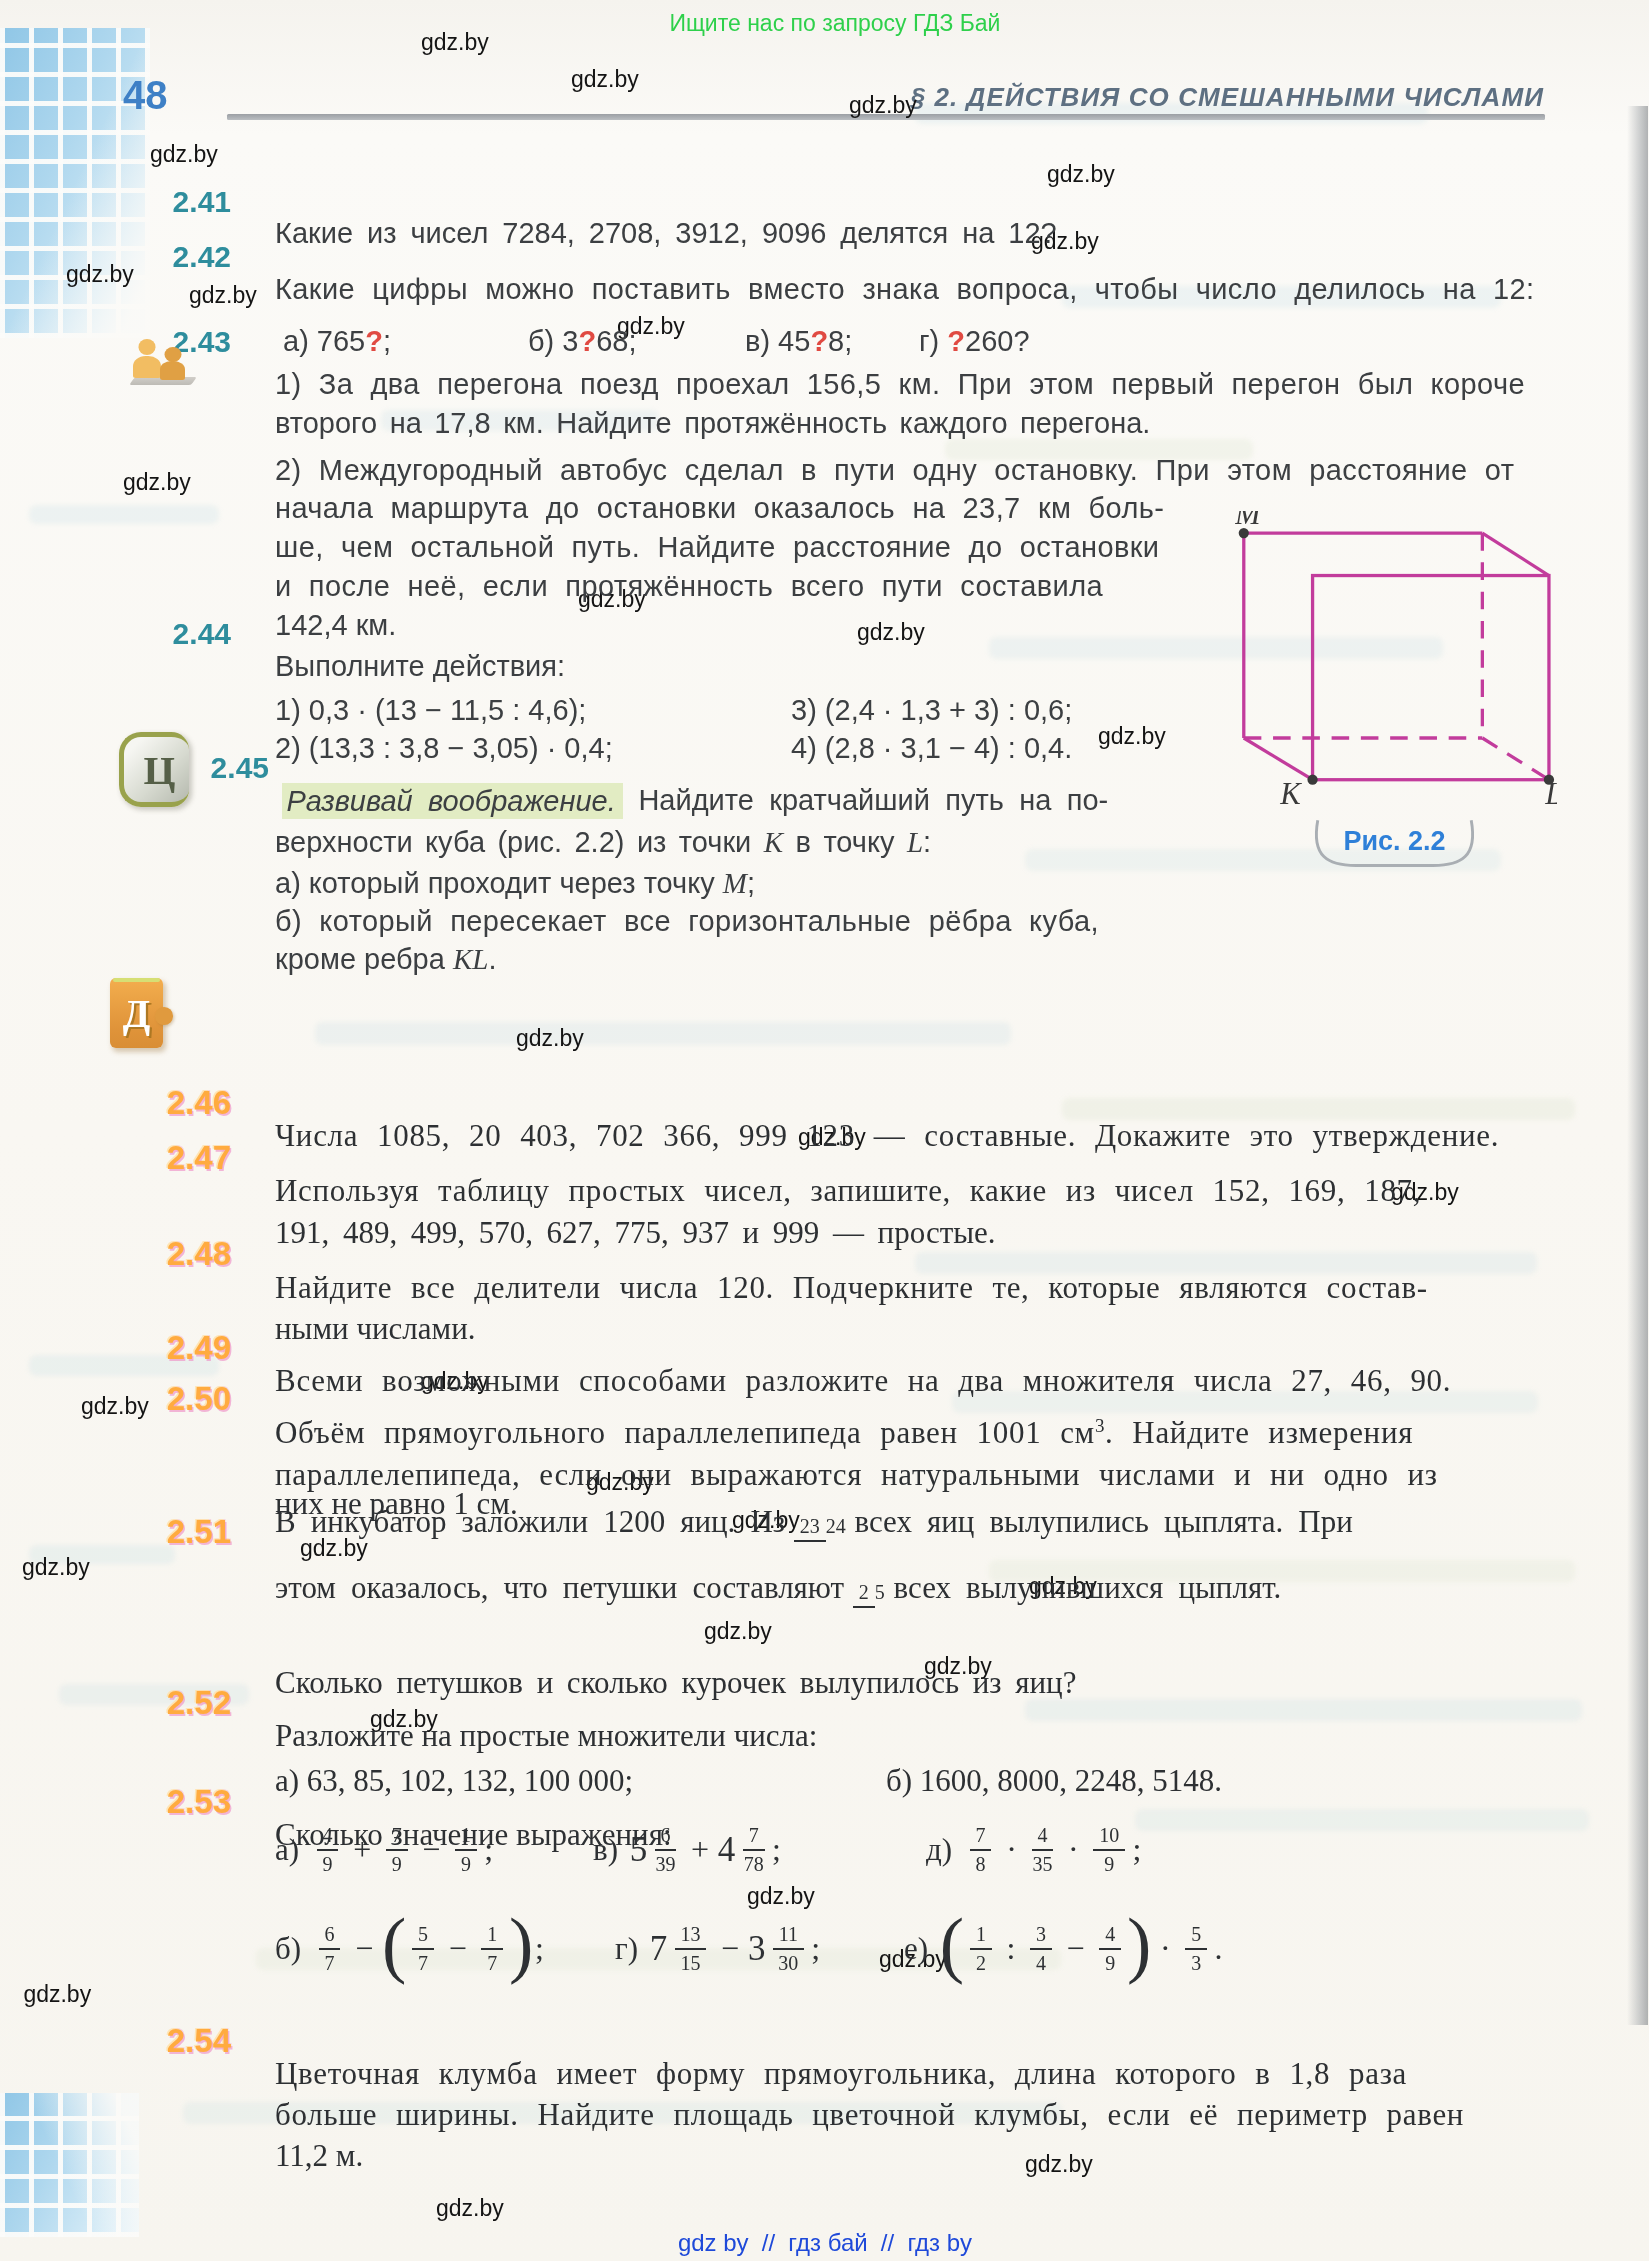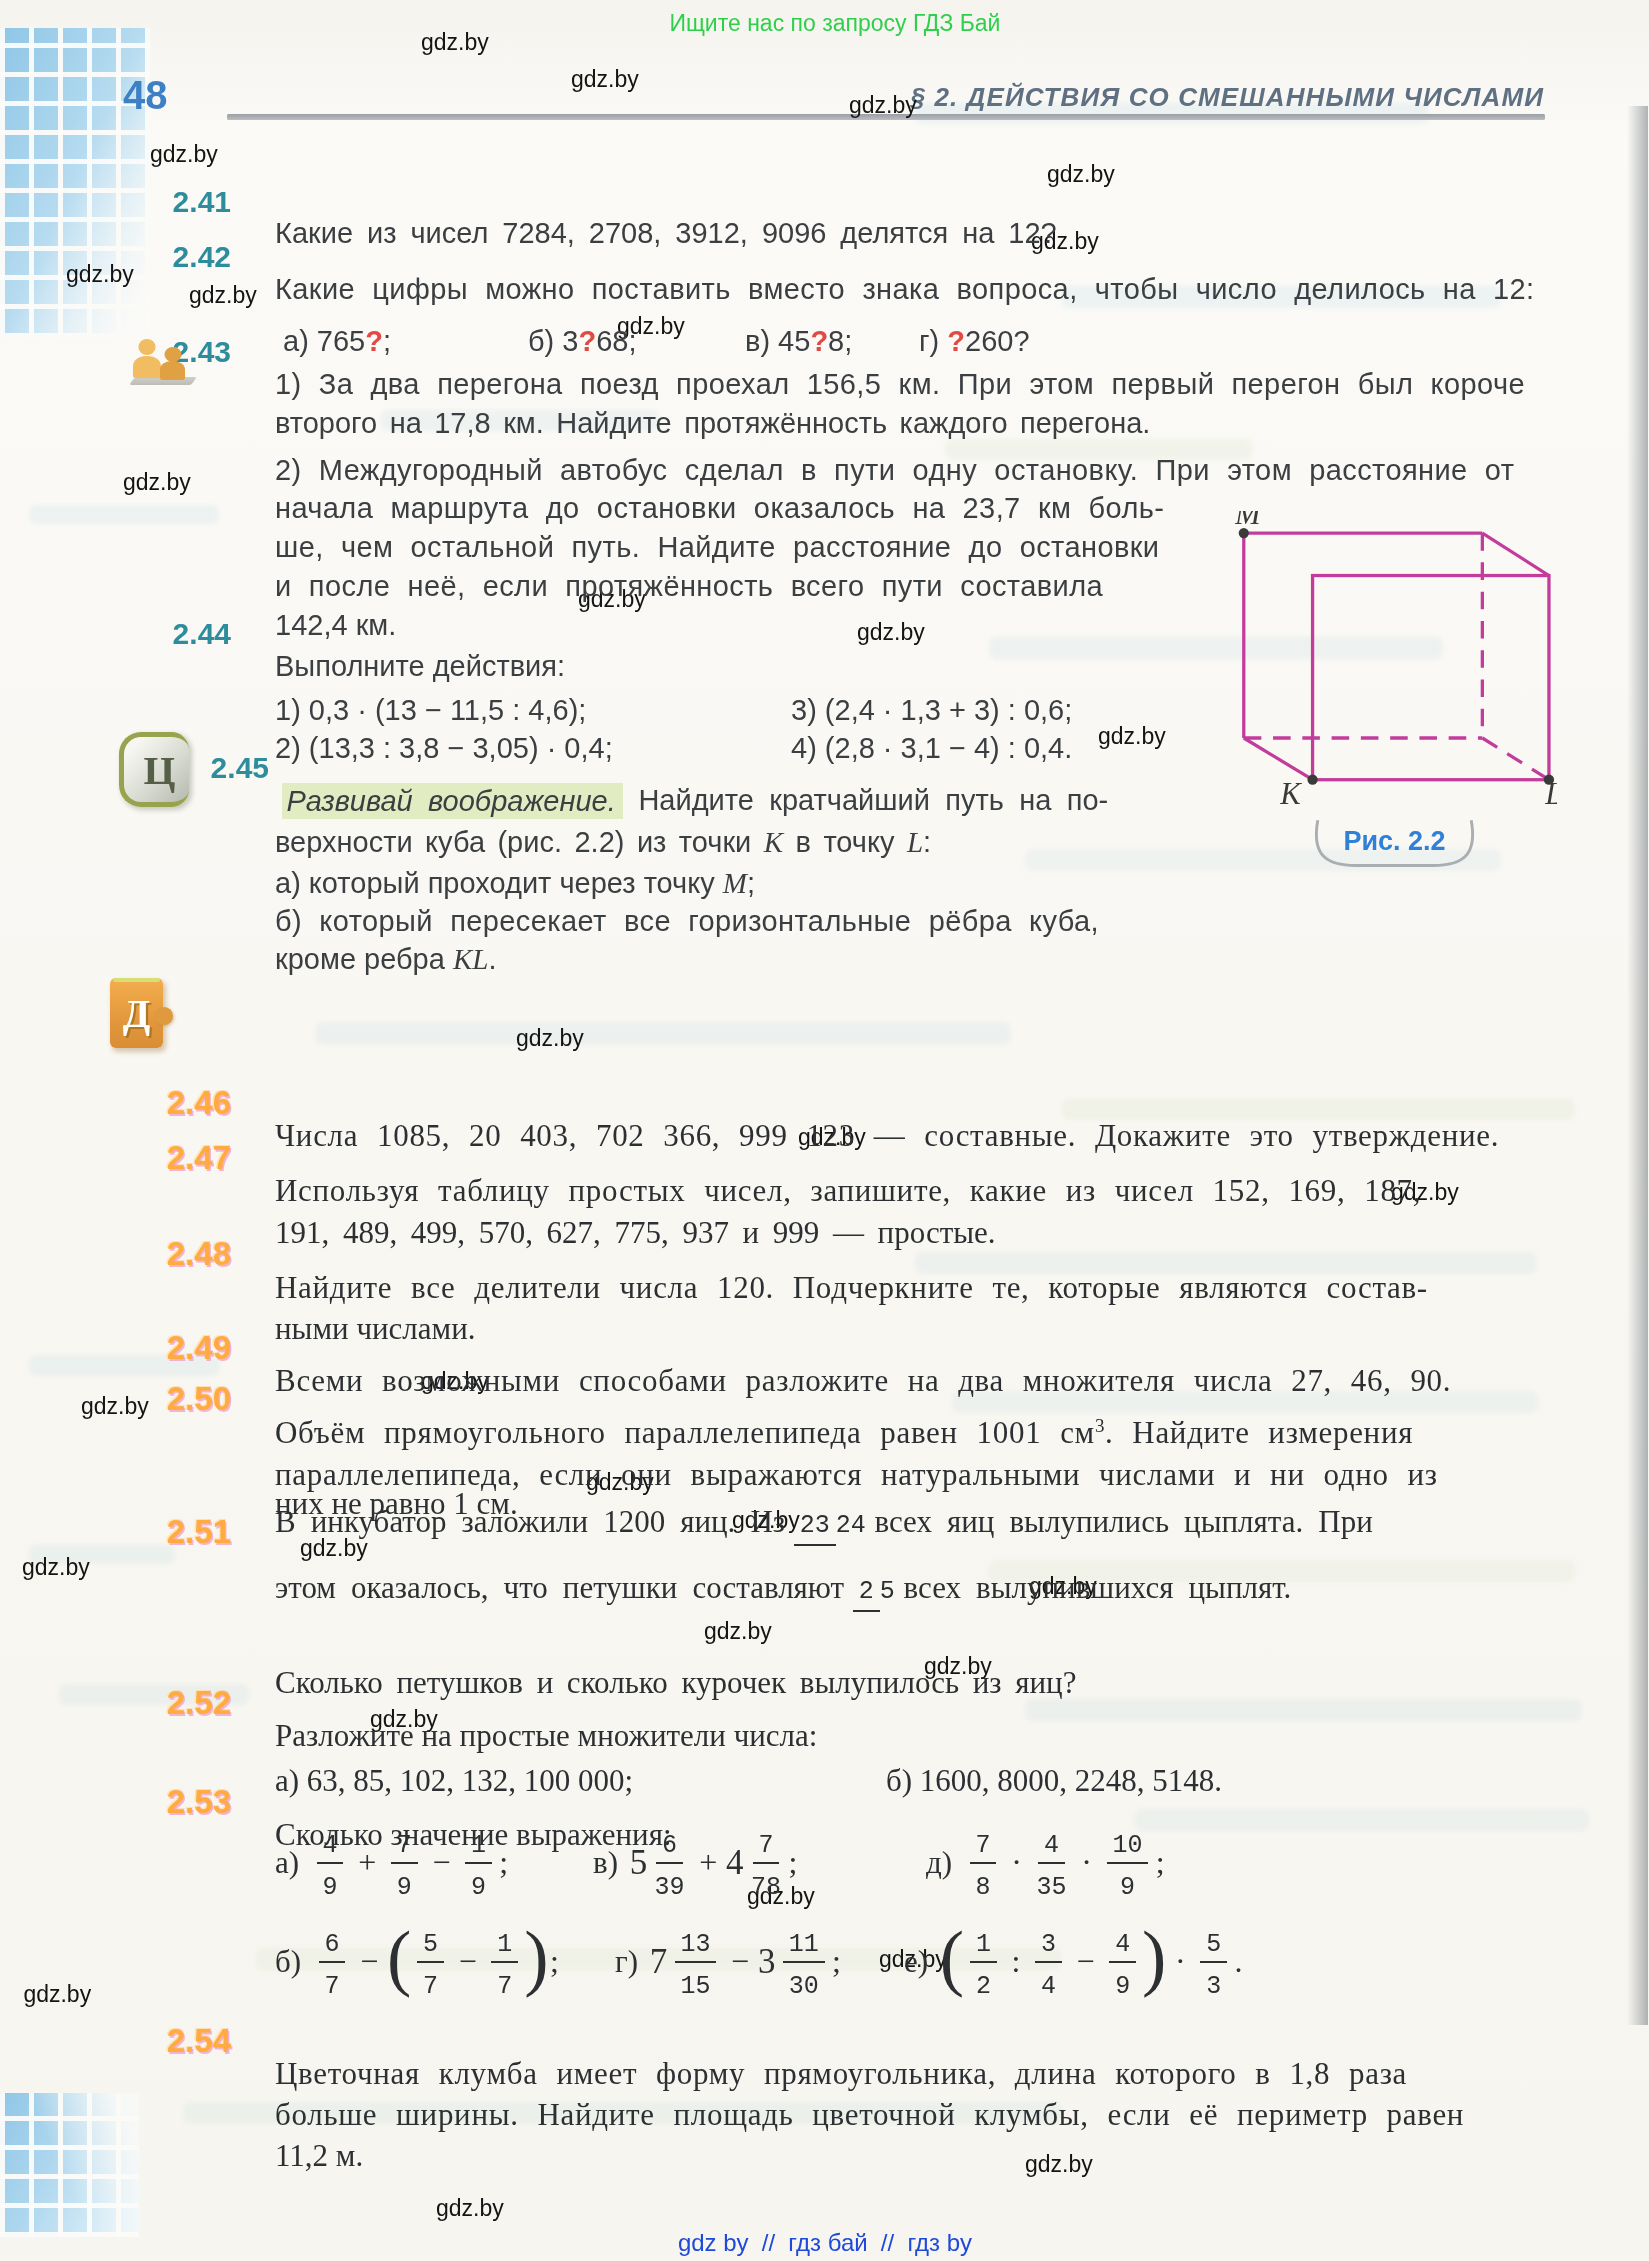--- a/index.html
+++ b/index.html
@@ -57,21 +57,21 @@
         background:#e09a3e;box-shadow:1.5px 1.5px 2.9px rgba(150,110,50,.3);}
   .dbadge span{font-family:"Liberation Serif",serif;font-weight:bold;font-size:40px;color:#fff;text-shadow:2.2px 2.2px 0 #ad7823;}
   .hl{background:#e2ecc3;padding:1.5px 7.3px 2.9px 4.4px;font-style:italic;}
   .mv{font-family:"Liberation Serif",serif;font-style:italic;}
   sup.s3{font-size:19px;vertical-align:super;line-height:0;}
   .q{color:#e04a42;font-weight:bold;}
   
   .fr{display:inline-flex;flex-direction:column;align-items:center;line-height:1;vertical-align:middle;margin:0 5.9px;}
   .fr .top{padding:0 5.9px 3.7px;border-bottom:2.2px solid currentColor;}
   .fr .bot{padding-top:3.7px;}
-  .fr span{font-size:25px;font-family:Liberation Mono, monospace;margin-top:8px;}
+  .fr span{font-size:20px;font-family:Liberation Serif, serif;}
   .expr{position:absolute;display:flex;align-items:center;white-space:nowrap;font-family:"Liberation Serif",serif;color:#2d3033;}
   .expr .xl{font-size:31px;margin-right:11.7px;}
   .expr .whole{font-size:35px;margin-right:1.5px;}
   .expr .op{font-size:32px;margin:0 8.8px;}
   .expr .tail{font-size:32px;margin-left:1.5px;}
   .paren{font-size:73px;font-weight:normal;line-height:0;font-family:"Liberation Serif",serif;transform:translateY(-4.4px);}
   .fline{position:absolute;display:flex;align-items:center;white-space:nowrap;}
   .fline>span{display:inline-block;}
   .fline .gap{margin:0 8.8px;}
   
@@ -153,21 +153,21 @@
   <span class="plabel" style="top:185px;">2.41</span>
   <p class="ln sans" style="left:275px;top:186px;word-spacing:5.9px;">Какие из чисел 7284, 2708, 3912, 9096 делятся на 12?</p>
 
   <span class="plabel" style="top:240px;">2.42</span>
   <p class="ln sans jw" style="left:275px;top:242px;">Какие цифры можно поставить вместо знака вопроса, чтобы число делилось на 12:</p>
   <p class="ln sans" style="left:283px;top:294px;"><span>а) 765</span><span class="q">?</span><span>;</span></p>
   <p class="ln sans" style="left:528px;top:294px;"><span>б) 3</span><span class="q">?</span><span>68;</span></p>
   <p class="ln sans" style="left:745px;top:294px;"><span>в) 45</span><span class="q">?</span><span>8;</span></p>
   <p class="ln sans" style="left:919px;top:294px;"><span>г) </span><span class="q">?</span><span>260?</span></p>
 
-  <span class="plabel" style="top:335px;">2.43</span>
+  <span class="plabel" style="top:325px;">2.43</span>
   <div class="people">
     <div class="pbase"></div>
     <div class="pp p1">
         <div class="head"></div>
         <div class="bod"></div>
       </div>
     <div class="pp p2">
         <div class="head"></div>
         <div class="bod"></div>
       </div>

